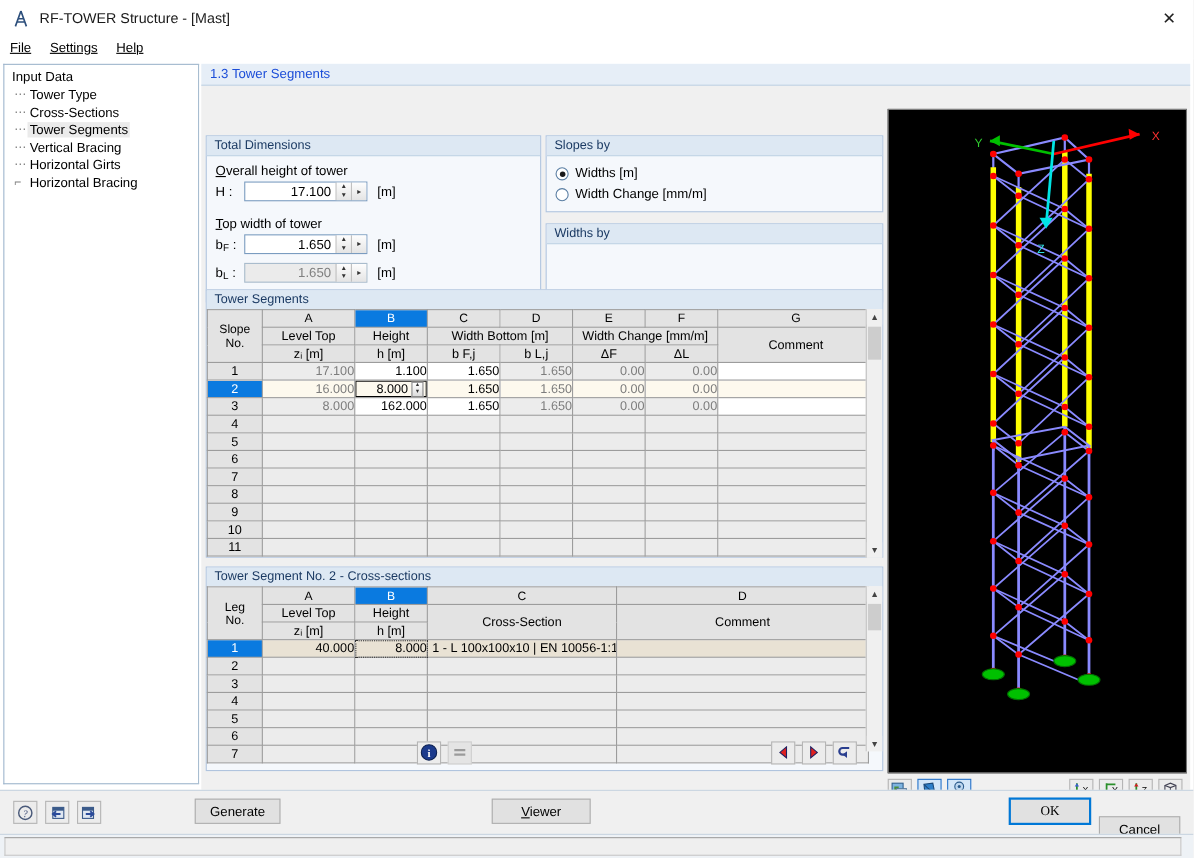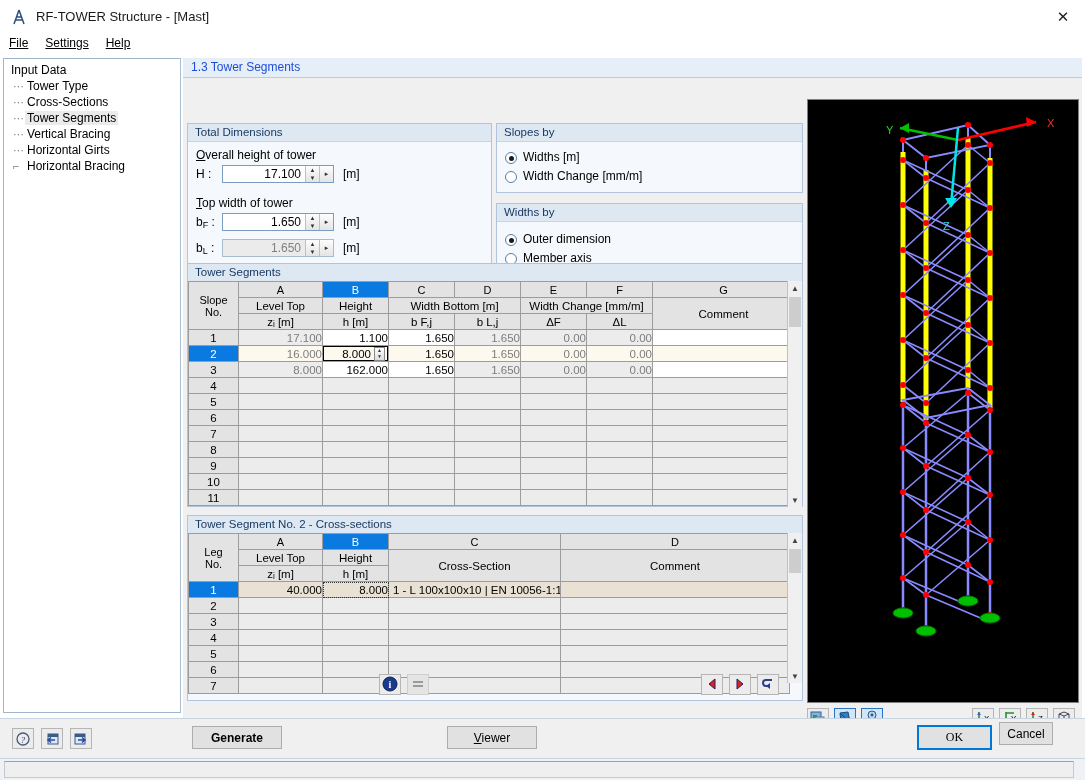--- a/index.html
+++ b/index.html
@@ -250,30 +250,20 @@
             </div>
             <div class="radio-row">
               <span class="radio"></span>
               <span class="radio-lbl">Width Change [mm/m]</span>
             </div>
           </div>
         </div>
 
         <div class="gbox" style="left:313px;top:101px;width:307px;height:72px;">
           <div class="gbox-hd">Widths by</div>
-          <div class="gbox-body" style="padding:5px 8px;">
-            <div class="radio-row">
-              <span class="radio on"></span>
-              <span class="radio-lbl">Outer dimension</span>
-            </div>
-            <div class="radio-row">
-              <span class="radio"></span>
-              <span class="radio-lbl">Member axis</span>
-            </div>
-          </div>
         </div>
 
         <div class="tbl-wrap" style="left:4px;top:185px;width:616px;height:244px;">
           <div class="tbl-hd">Tower Segments</div>
           <div style="position:relative;margin:0 0 0 0;height:226px;">
             <table class="grid" id="tsgrid" style="width:601px;">
                 <colgroup>
                   <col style="width:50px">
                   <col style="width:84px">
                   <col style="width:66px">
@@ -755,24 +745,24 @@
           </svg>
       </div>
       <div class="tbtn">
         <svg width="16" height="16" viewBox="0 0 16 16">
             <rect x="2" y="3" width="10" height="10" fill="#dfe7f2" stroke="#3a5a8a"></rect>
             <rect x="2" y="3" width="10" height="3" fill="#3a5a8a"></rect>
             <path d="M5 9 L11 9 M9 6.5 L12 9 L9 11.5" stroke="#2a4a9a" stroke-width="1.6" fill="none"></path>
           </svg>
       </div>
     </div>
-    <div class="btn" style="position:absolute;left:192px;top:7px;width:90px;font-weight:bold;">Generate</div>
+    <div class="btn" style="position:absolute;left:177px;top:7px;width:78px;">Generate</div>
     <div class="btn" style="position:absolute;left:447px;top:7px;width:90px;">
       <span><u>V</u>iewer</span>
     </div>
     <div class="btn primary" style="position:absolute;left:917px;top:6px;width:75px;height:25px;">OK</div>
-    <div class="btn" style="position:absolute;left:999px;top:3px;width:54px;">Cancel</div>
+    <div class="btn" style="position:absolute;left:999px;top:23px;width:74px;">Cancel</div>
   </div>
 
   <div class="statusbar">
     <div class="inner"></div>
   </div>
 </div>
 
 </body></html>

